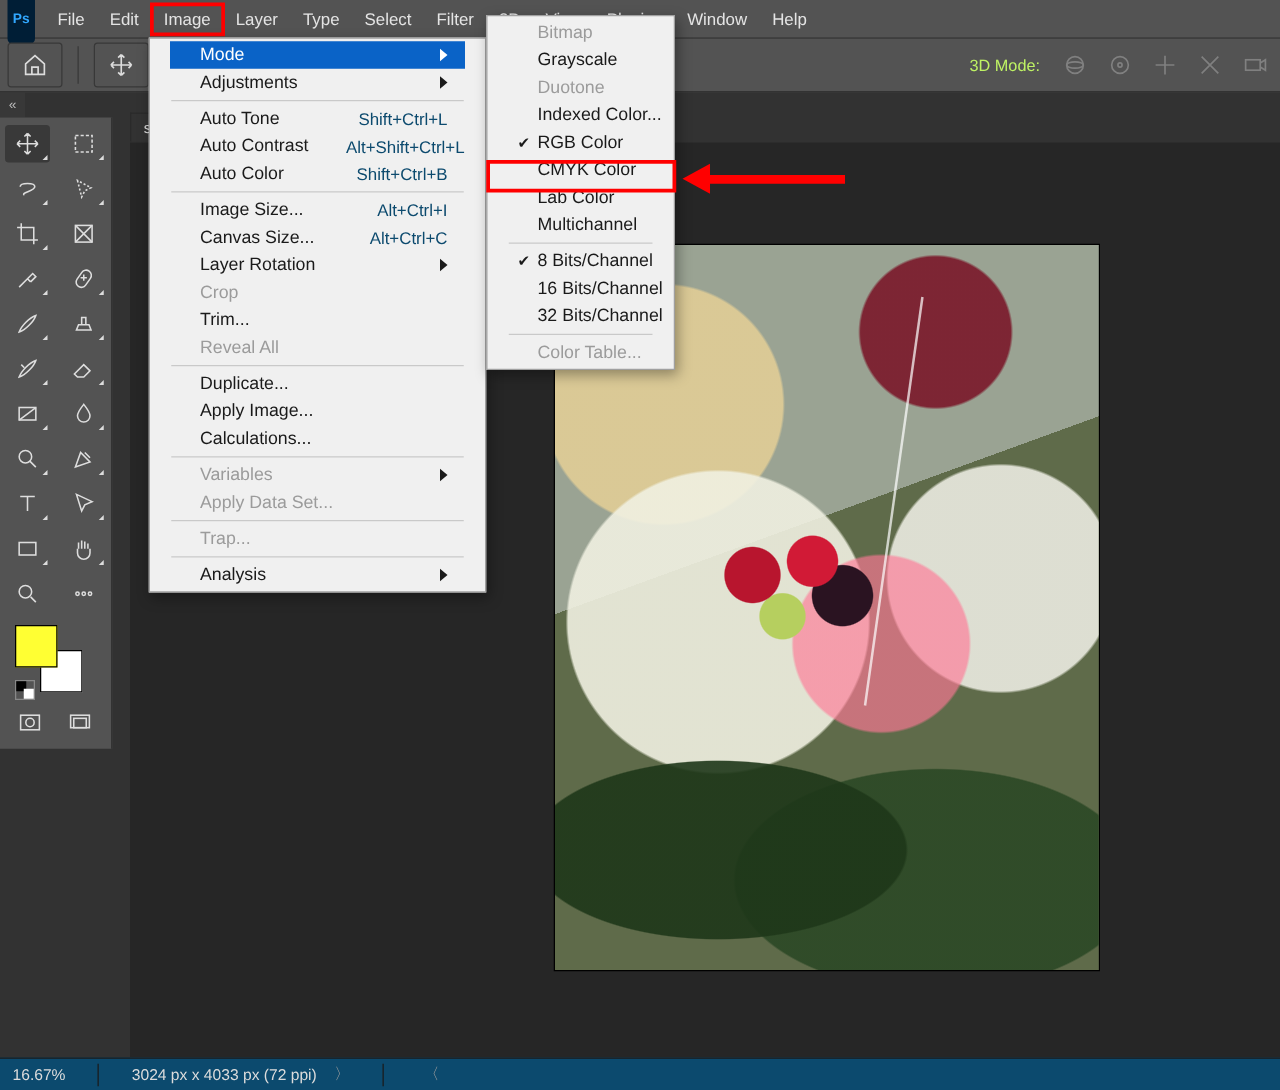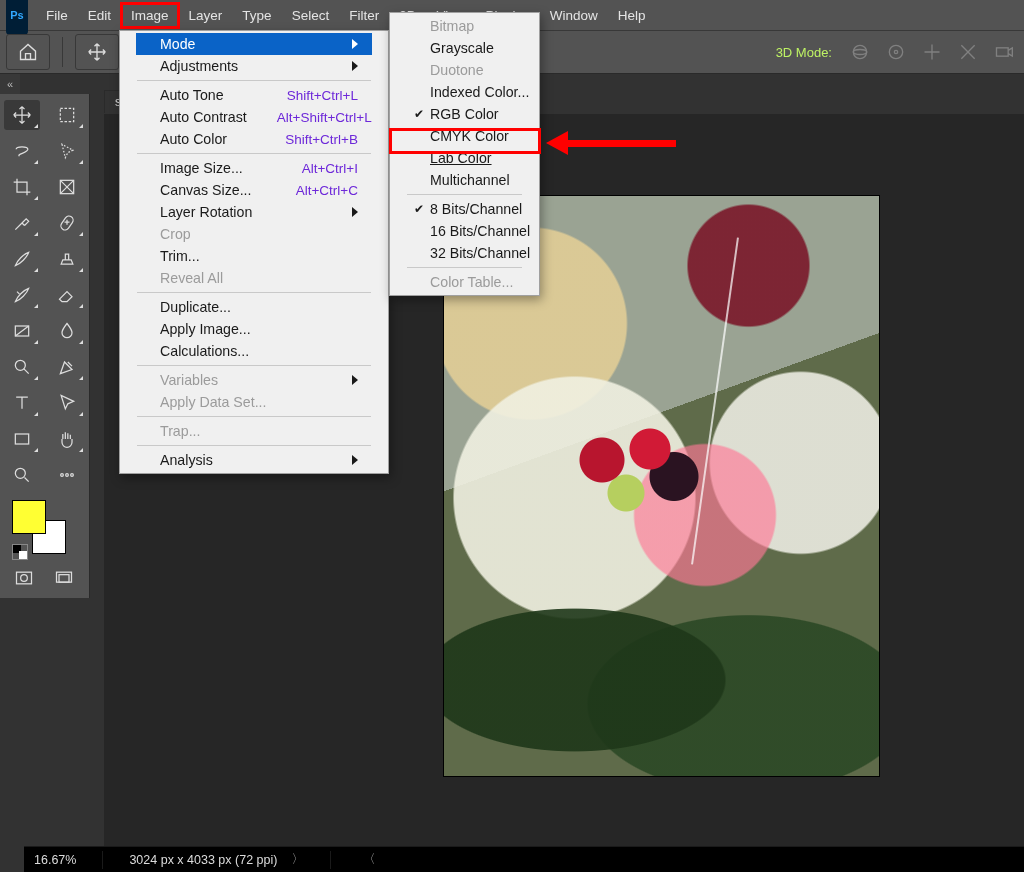--- a/index.html
+++ b/index.html
@@ -63,36 +63,36 @@
     radial-gradient(circle at 45% 70%, #b6cf5f 0 18px, transparent 19px); }
   .img-glassstem { position:absolute; left:270px; top:40px; width:2px; height:330px; background:rgba(255,255,255,.7); transform:rotate(8deg); }
 
   
   .dropdown { position:absolute; background:#f0f0f0; border:1px solid #a0a0a0; box-shadow:2px 4px 10px rgba(0,0,0,.35); font-size:14.2px; color:#1a1a1a; padding:2px 16px; }
   .dd-row { display:flex; align-items:center; padding:3px 14px 3px 24px; white-space:nowrap; cursor:default; }
   .dd-row.hl { background:#0a63c7; color:#fff; }
   .dd-row.dis { color:#9b9b9b; }
   .dd-sep { height:1px; background:#c9c9c9; margin:3px 1px; }
   .dd-label { flex:1; }
-  .dd-accel { color:#6d28d9; margin-left:30px; font-size:13.5px; }
+  .dd-accel { color:#0c4a6e; margin-left:30px; font-size:13.5px; }
   .dd-arrow { margin-left:30px; width:0; height:0; border-top:5px solid transparent; border-bottom:5px solid transparent; border-left:6px solid #1a1a1a; }
   .dd-row.hl .dd-arrow { border-left-color:#fff; }
   .dd-row .chk { position:absolute; left:8px; }
 
   .dd1 { left:119px; top:30px; width:270px; }
   .dd2 { left:389px; top:12px; width:151px; }
 
   
   .red-hl { position:absolute; left:389px; top:128px; width:152px; height:26px; border:3px solid #ff0000; pointer-events:none; }
   .red-arrow-wrap { position:absolute; left:546px; top:131px; width:130px; height:20px; pointer-events:none; }
   .red-arrow-line { position:absolute; left:20px; top:9px; width:110px; height:7px; background:#ff0000; }
   .red-arrow-head { position:absolute; left:0; top:0; width:0; height:0; border-top:12px solid transparent; border-bottom:12px solid transparent; border-right:22px solid #ff0000; }
 
   
-  .statusbar { position:absolute; left:0; bottom:0; right:0; height:26px; background:#000000; border-top:1px solid #1a1a1a; display:flex; align-items:center; padding:0 10px; gap:26px; font-size:12.5px; color:#dcdcdc;margin-left:24px; }
+  .statusbar { position:absolute; left:0; bottom:0; right:0; height:26px; background:#0c4a6e; border-top:1px solid #1a1a1a; display:flex; align-items:center; padding:0 10px; gap:26px; font-size:12.5px; color:#dcdcdc; }
   .sb-sep { width:1px; height:18px; background:#1a1a1a; }
   .sb-chev { color:#9d9d9d; margin-left:-12px; }
   .sb-scroll-left { color:#9d9d9d; margin-left:6px; }
 </style>
 </head>
 <body>
 
 <div class="menubar">
   <div class="ps-logo">Ps</div>
   <div class="menu-item">File</div>
@@ -432,21 +432,21 @@
     <div class="dd-row" style="position: relative;">
       <span class="dd-label">Indexed Color...</span>
     </div>
     <div class="dd-row" style="position: relative;">
       <span class="chk" style="font-size: 12px;">✔</span>
       <span class="dd-label">RGB Color</span>
     </div>
     <div class="dd-row" style="position: relative;">
       <span class="dd-label">CMYK Color</span>
     </div>
-    <div class="dd-row" style="position: relative; text-decoration: underline;">
+    <div class="dd-row" style="position: relative;">
       <span class="dd-label">Lab Color</span>
     </div>
     <div class="dd-row" style="position: relative;">
       <span class="dd-label">Multichannel</span>
     </div>
     <div class="dd-sep"></div>
     <div class="dd-row" style="position: relative;">
       <span class="chk" style="font-size: 12px;">✔</span>
       <span class="dd-label">8 Bits/Channel</span>
     </div>

